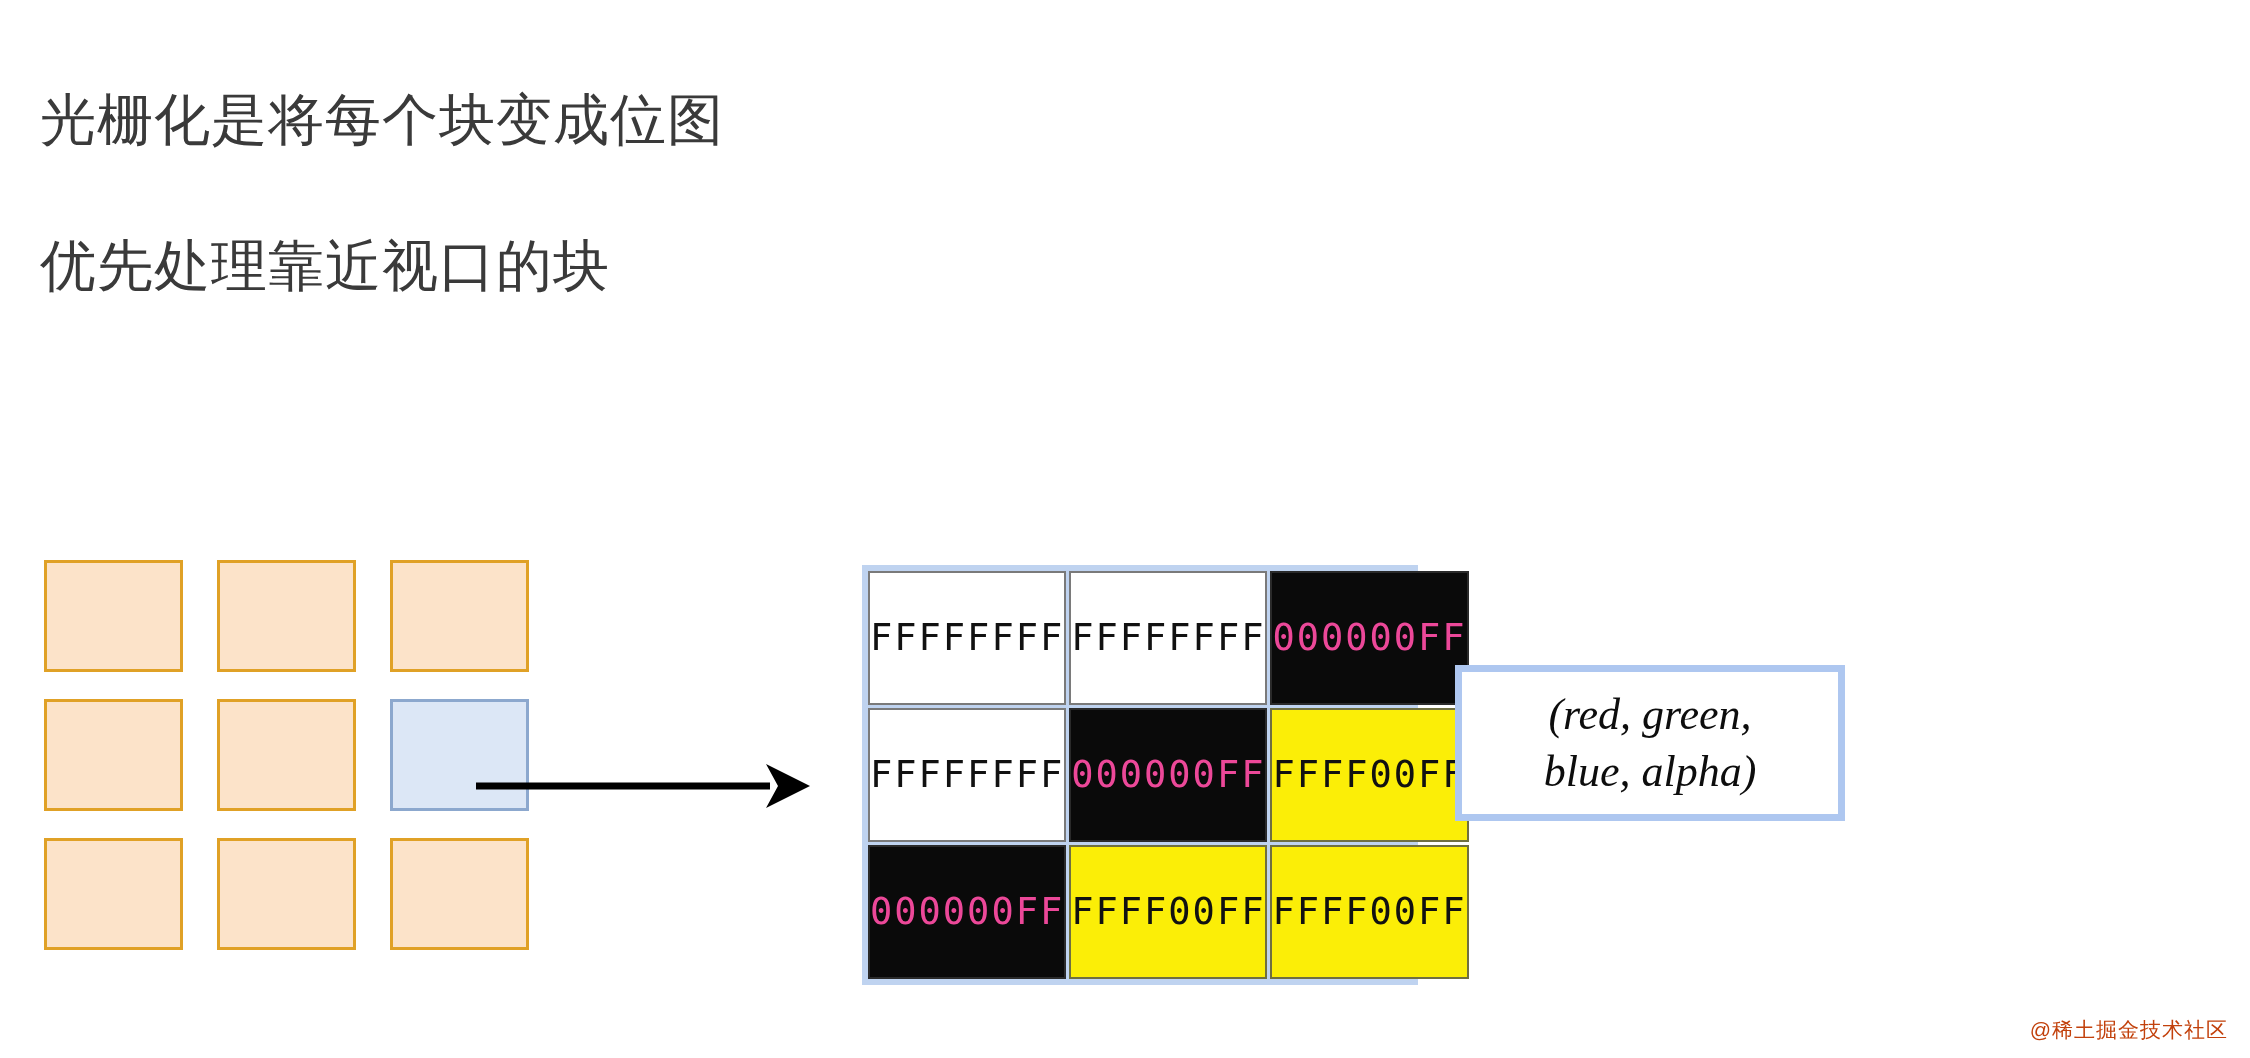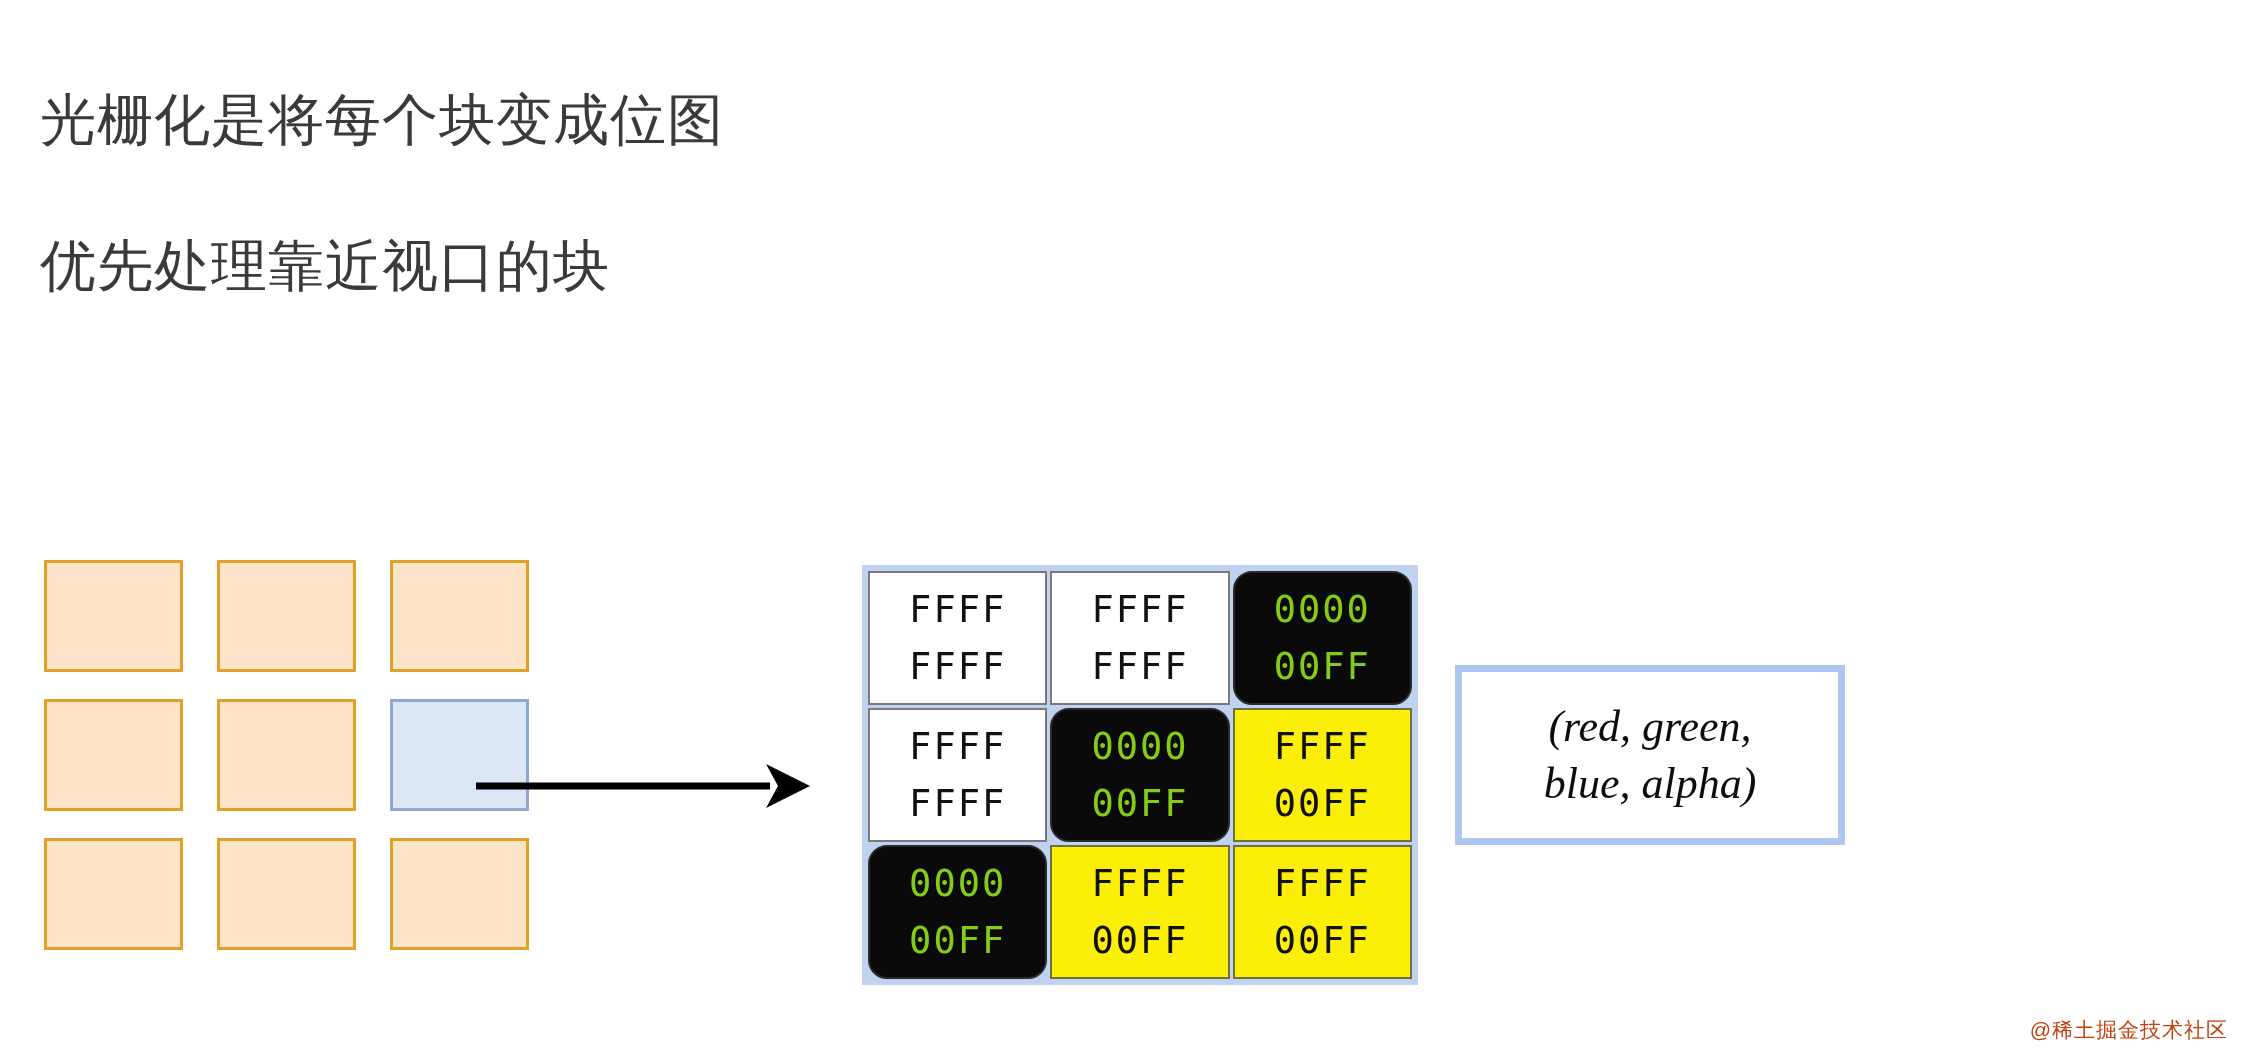--- a/index.html
+++ b/index.html
@@ -80,40 +80,40 @@
     background: #BFD3F0;
     display: grid;
     grid-template-columns: repeat(3, 1fr);
     grid-template-rows: repeat(3, 1fr);
     gap: 3px;
   }
   .pixel-cell {
     box-sizing: border-box;
     border: 2px solid #6b6b6b;
     display: flex;
-    flex-direction: column;
+    flex-direction: row;
     align-items: center;
     justify-content: center;
     font-family: "DejaVu Sans Mono", "Liberation Mono", monospace;
     font-size: 37px;
     line-height: 1.55;
     letter-spacing: 2px;
   }
   .pixel-cell.white { background: #FFFFFF; color: #111111; border-color: #7a7a7a; }
-  .pixel-cell.black { background: #0A0A0A; color: #84cc16; border-color: #2a2a2a; border-radius: 19px; }
+  .pixel-cell.black { background: #0A0A0A; color: #ec4899; border-color: #2a2a2a; }
   .pixel-cell.yellow { background: #FBEE07; color: #111111; border-color: #6f6f40; }
   .pixel-line { display: block; }
 
   
   #rgba-box {
     position: absolute;
     left: 1455px;
     top: 665px;
     width: 390px;
-    height: 180px;
+    height: 156px;
     box-sizing: border-box;
     border: 7px solid #AEC7F0;
     background: #FFFFFF;
     display: flex;
     flex-direction: column;
     align-items: center;
     justify-content: center;
   }
   .rgba-line {
     font-family: "Liberation Serif", "DejaVu Serif", serif;

